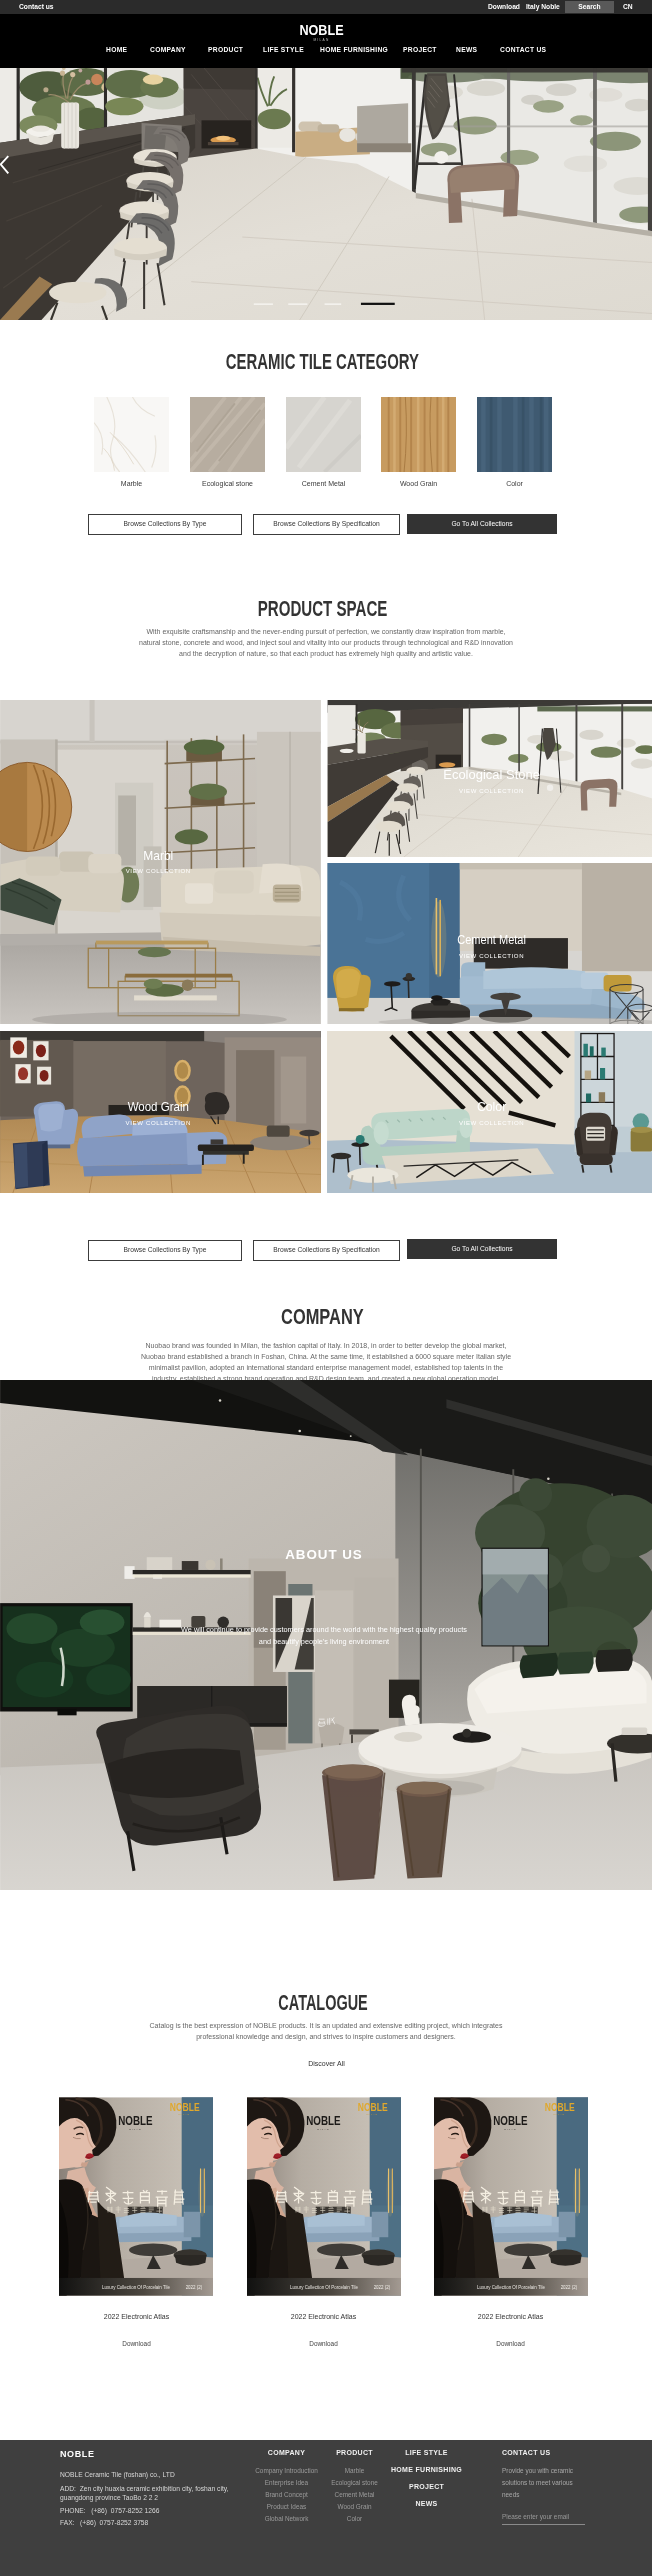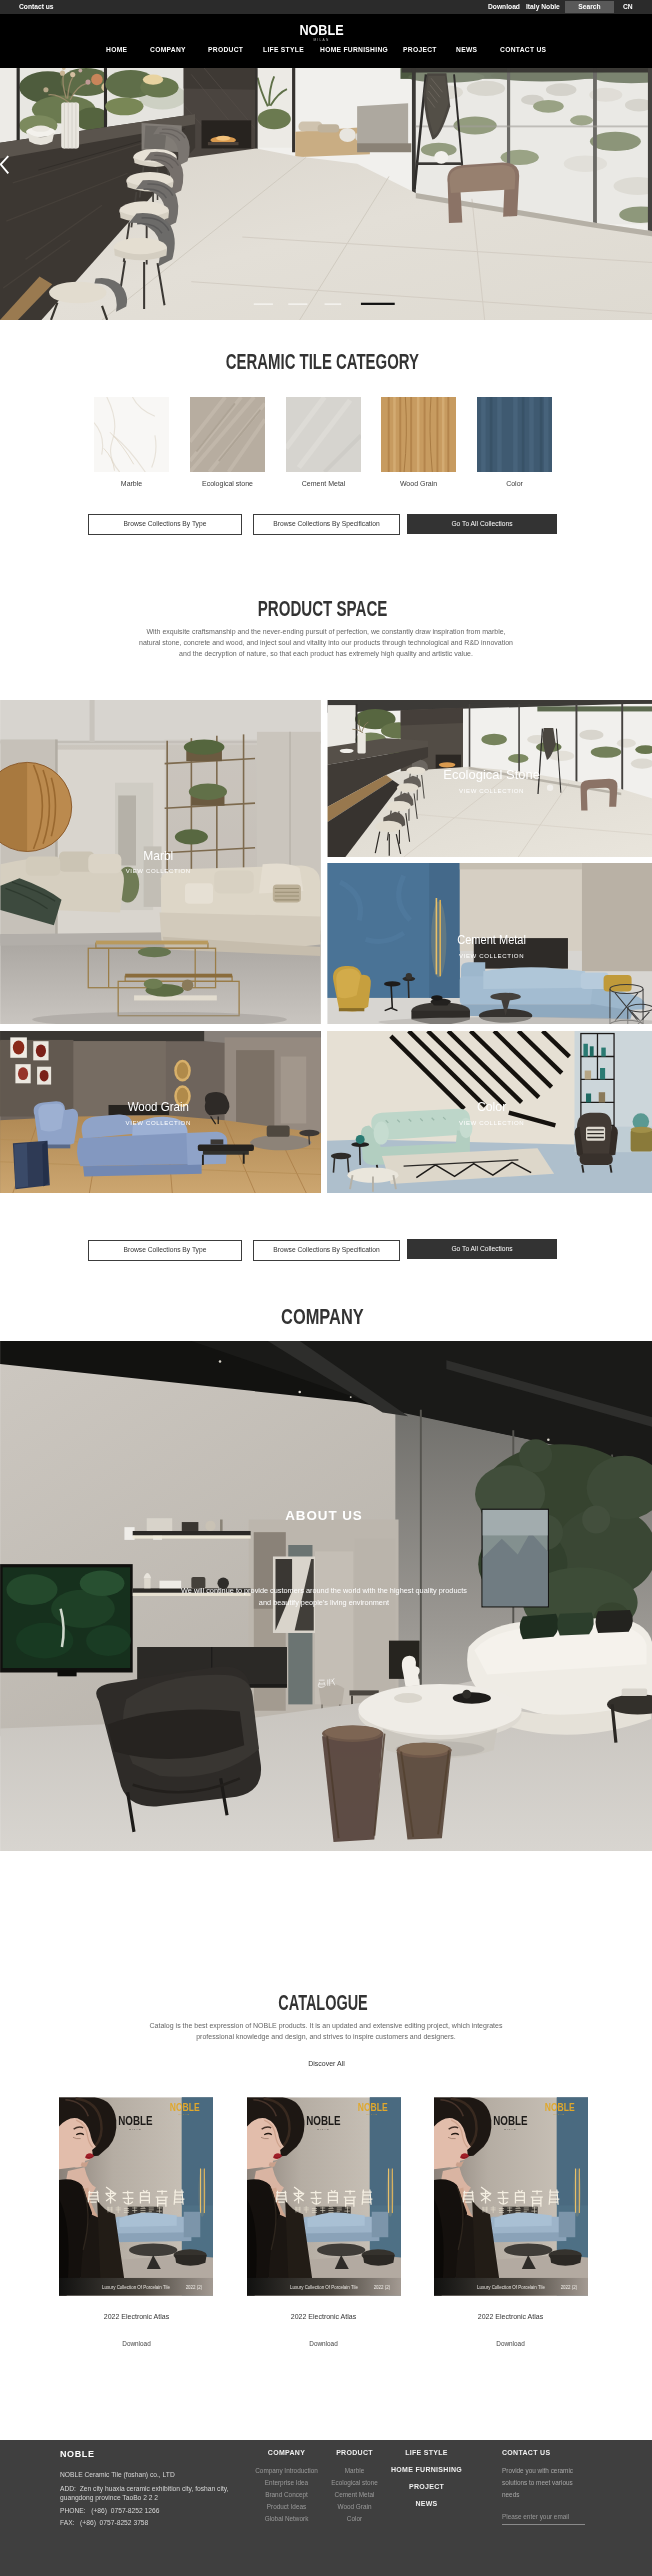--- a/index.html
+++ b/index.html
@@ -697,21 +697,21 @@
 <div class="btn" style="left:88px;top:1240px;width:152px;">Browse Collections By Type</div>
 
 <div class="btn" style="left:253px;top:1240px;width:145px;">Browse Collections By Specification</div>
 
 <div class="btnd" style="left:407px;top:1239px;width:150px;">Go To All Collections</div>
 
 <div class="abs stitle" style="top:1306px;margin-left:-3.8px;"><span style="transform:scaleX(0.746);">COMPANY</span></div>
 
 <div class="abs ctr para" style="left:71px;top:1340px;width:510px;">Nuobao brand was founded in Milan, the fashion capital of Italy. In 2018, in order to better develop the global market,<br>Nuobao brand established a branch in Foshan, China. At the same time, it established a 6000 square meter Italian style<br>minimalist pavilion, adopted an international standard enterprise management model, established top talents in the<br>industry, established a strong brand operation and R&amp;D design team, and created a new global operation model.</div>
 
-<div class="abs" style="left:0;top:1341px;width:653px;height:580px;">
+<div class="abs" style="left:0;top:1380px;width:653px;height:580px;">
 <svg width="653" height="510" viewBox="0 0 1024 800">
 <defs>
 <linearGradient id="awall" x1="0" y1="0" x2="1" y2="1">
           <stop offset="0" stop-color="#cdc8c1"></stop>
           <stop offset="1" stop-color="#b0aba3"></stop>
         </linearGradient>
 <linearGradient id="afloor" x1="0" y1="0" x2="0" y2="1">
           <stop offset="0" stop-color="#c2beb8"></stop>
           <stop offset="1" stop-color="#d8d5d0"></stop>
         </linearGradient>

